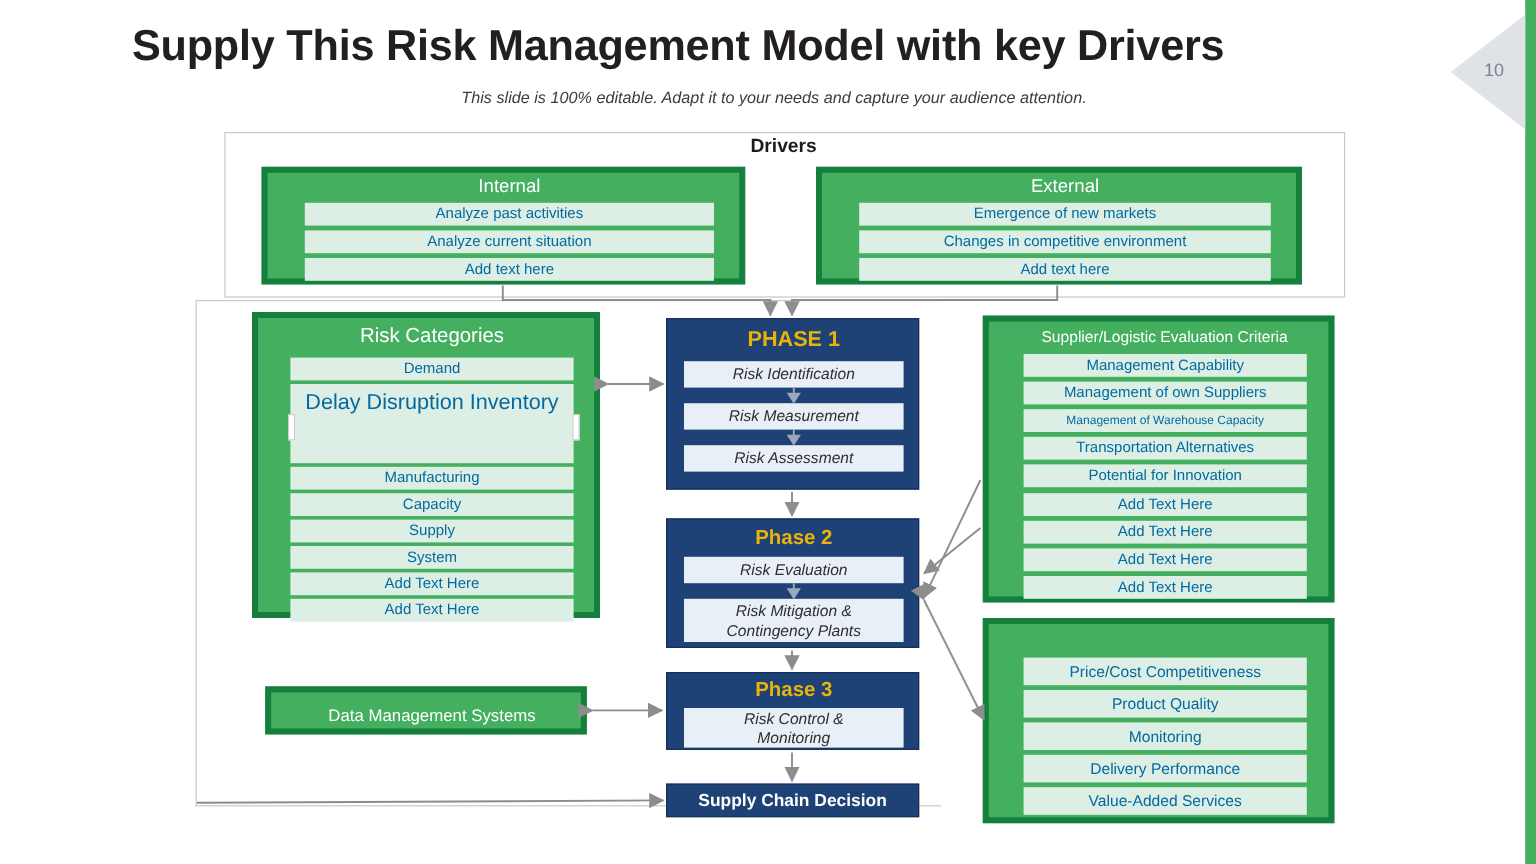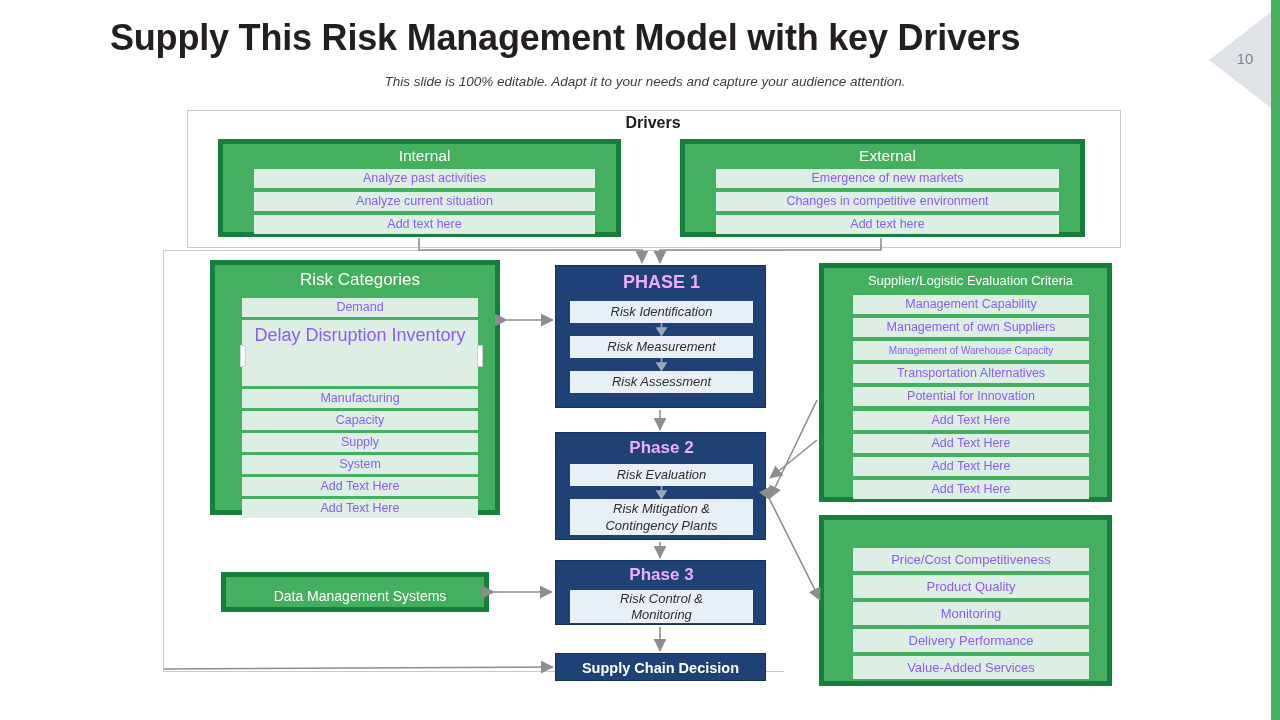--- a/index.html
+++ b/index.html
@@ -49,35 +49,35 @@
 
   
   .green-panel{
     position:absolute;background:#44b05f;border:5px solid #15803d;
     box-sizing:border-box;
   }
   .green-panel .ph{
     color:#ffffff;text-align:center;font-weight:normal;
   }
   .chip{
-    background:#ddefe4;color:#8b5cf6;text-align:center;
+    background:#ddefe4;color:#0369a1;text-align:center;
     box-sizing:border-box;white-space:nowrap;overflow:hidden;
   }
   .chip.merged{white-space:normal;line-height:1.45;}
   .handle{
     position:absolute;width:6px;height:22px;background:#ffffff;
     border:1px solid #cfcfcf;box-sizing:border-box;
   }
 
   
   .navy{
     position:absolute;background:#1f4276;border:1px solid #15305a;
     box-sizing:border-box;
   }
-  .navy .ph{color:#f0abfc;text-align:center;font-weight:bold;}
+  .navy .ph{color:#eab308;text-align:center;font-weight:bold;}
   .nchip{
     background:#e8eff7;color:#2e2e2e;text-align:center;
     box-sizing:border-box;
     font-style:italic;
   }
   .decision{
     position:absolute;background:#1f4276;border:1px solid #15305a;
     color:#ffffff;font-weight:bold;text-align:center;
     box-sizing:border-box;
   }

